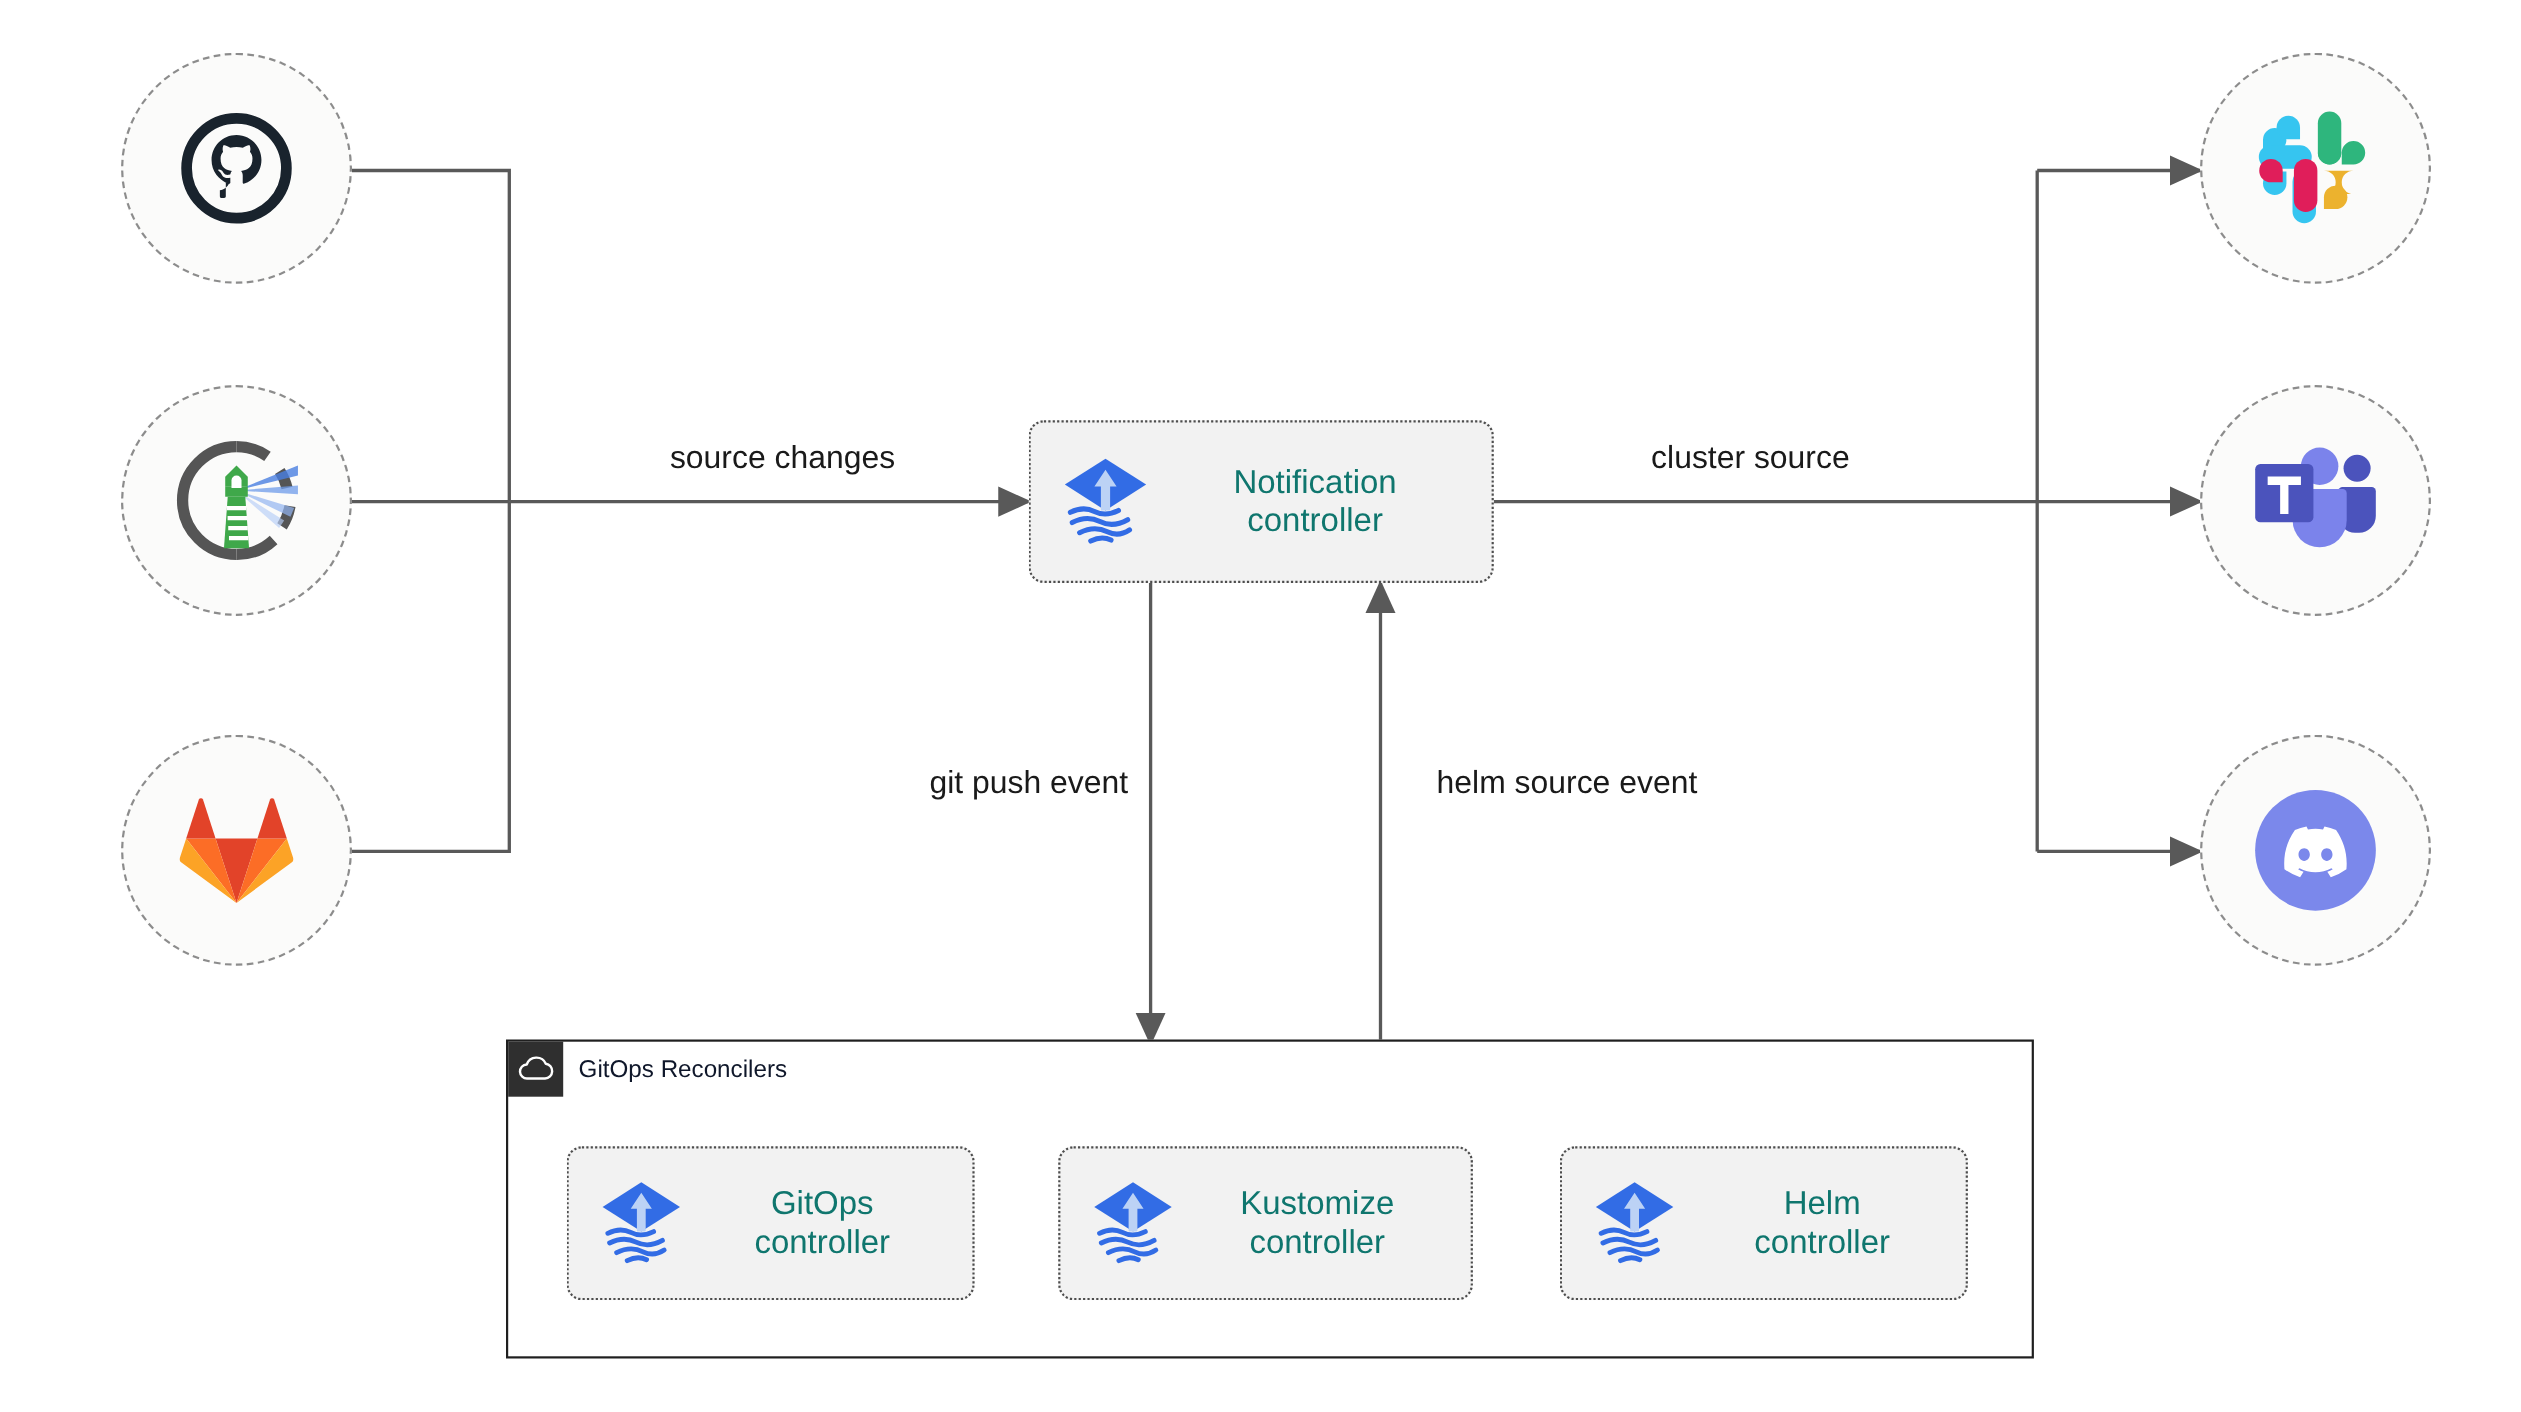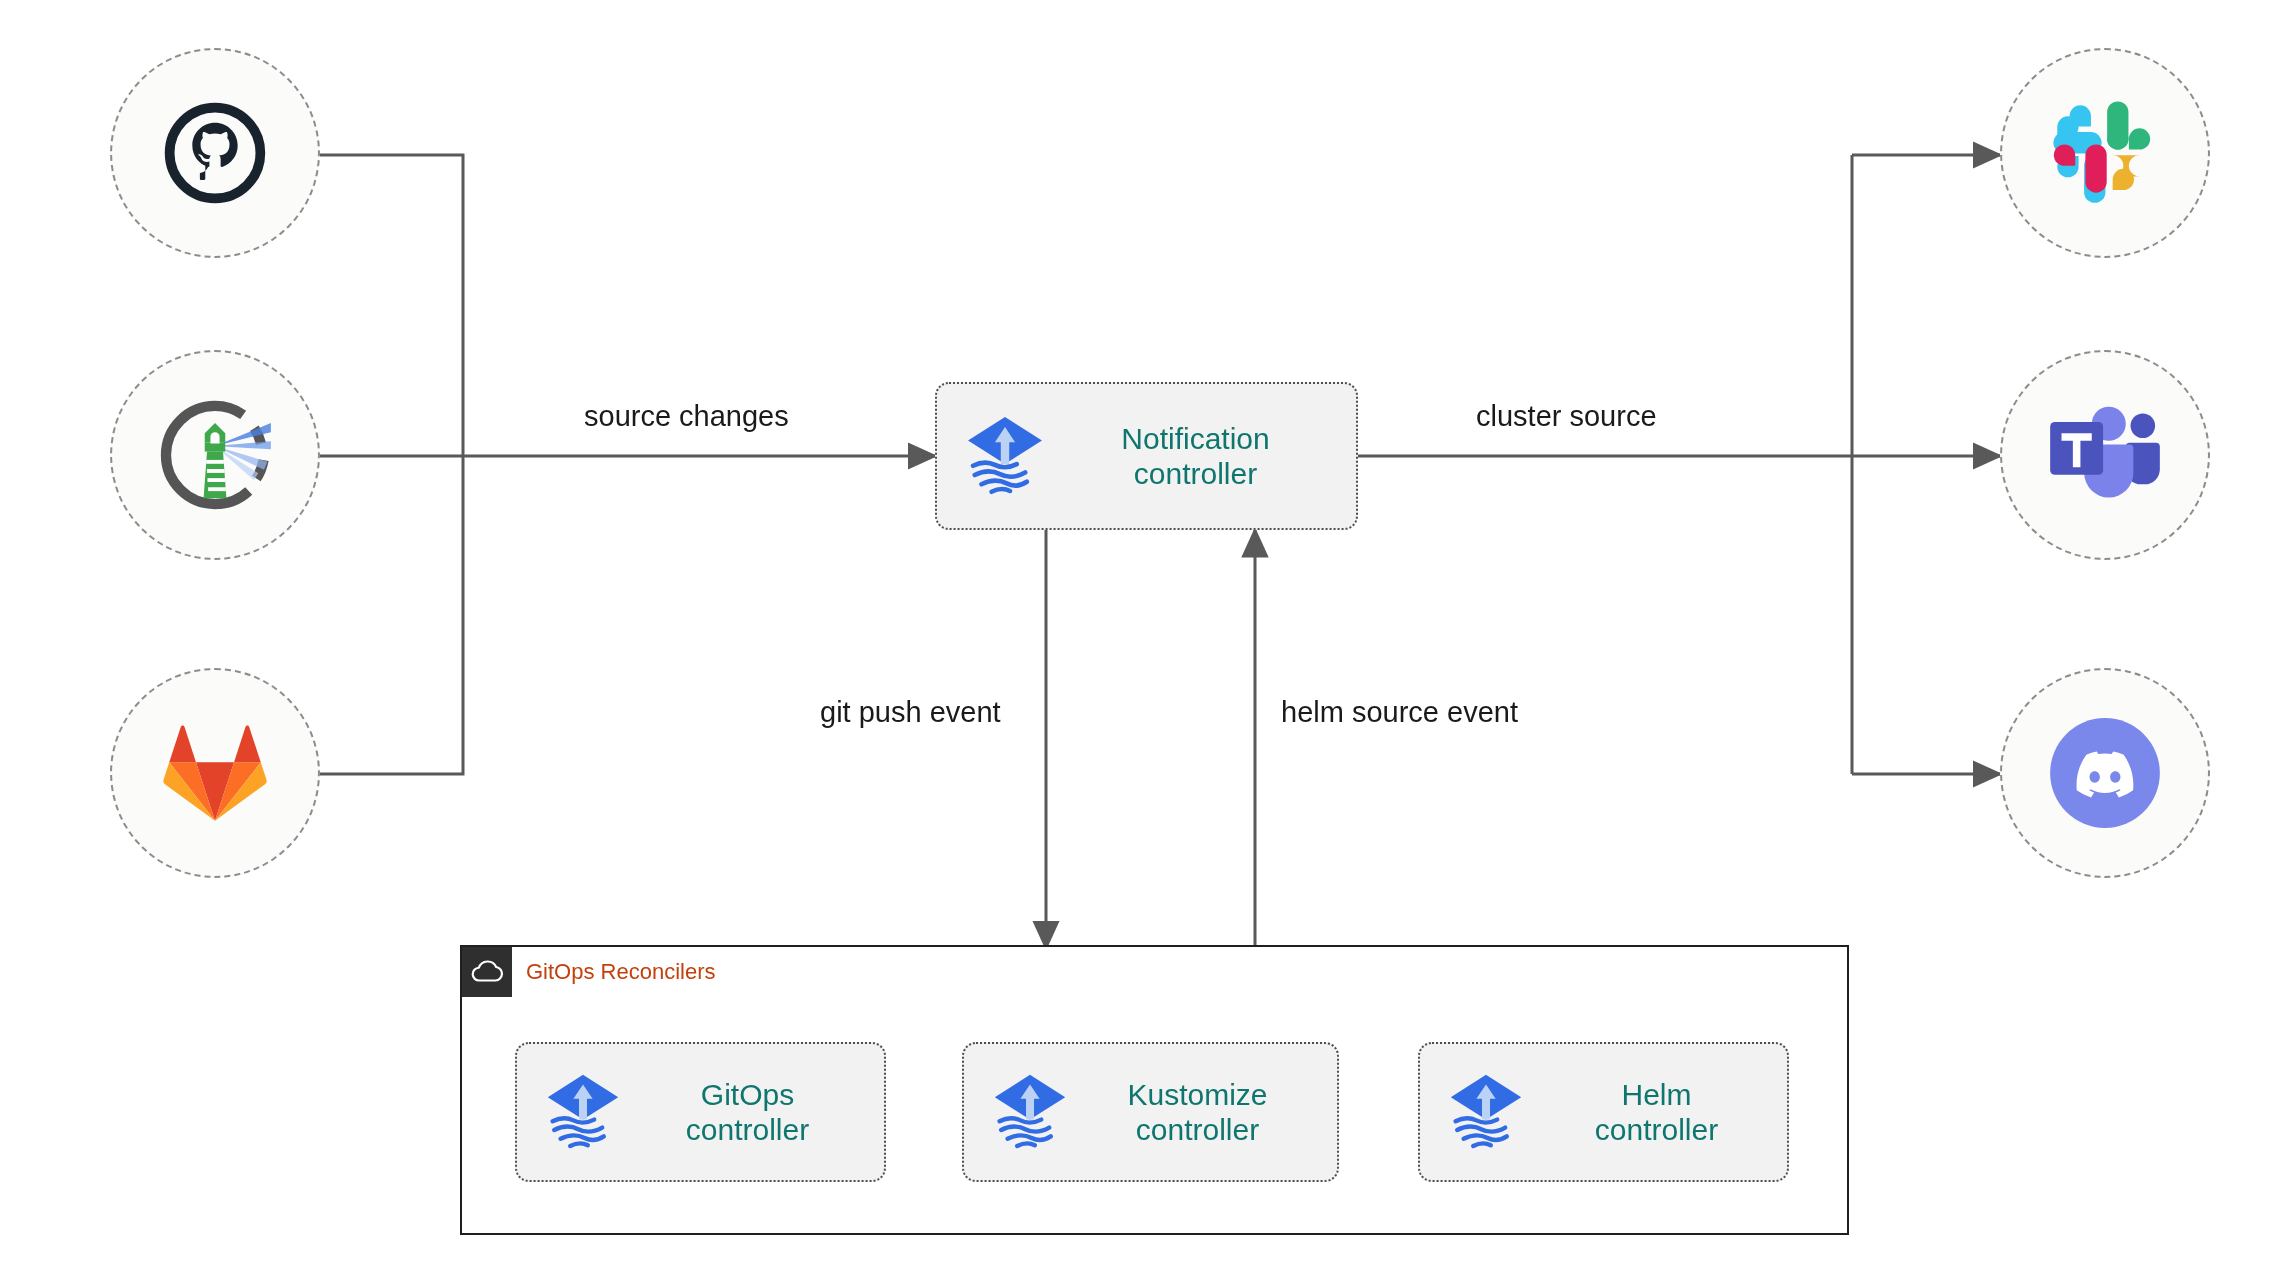--- a/index.html
+++ b/index.html
@@ -87,32 +87,33 @@
     width: 50px;
     height: 50px;
     background: #2f2f2f;
     display: flex;
     align-items: center;
     justify-content: center;
     flex: 0 0 auto;
   }
   #reconcilers-title {
     font-size: 22px;
-    color: #c2410c;
+    color: #0f172a;
     margin-left: 14px;
     white-space: nowrap;
   }
   
   .edge-label {
     position: absolute;
     font-size: 29px;
     color: #1a1a1a;
     white-space: nowrap;
     background: #ffffff;
     padding: 0 8px;
+    margin-left: 25px;
   }
 </style>
 </head>
 <body>
 
 <div id="canvas">
 
   <svg id="wires" viewBox="0 0 2292 1284" xmlns="http://www.w3.org/2000/svg">
     <defs>
       <marker id="arrow" viewBox="0 0 12 12" refX="10" refY="6" markerWidth="11" markerHeight="11" orient="auto-start-reverse">

